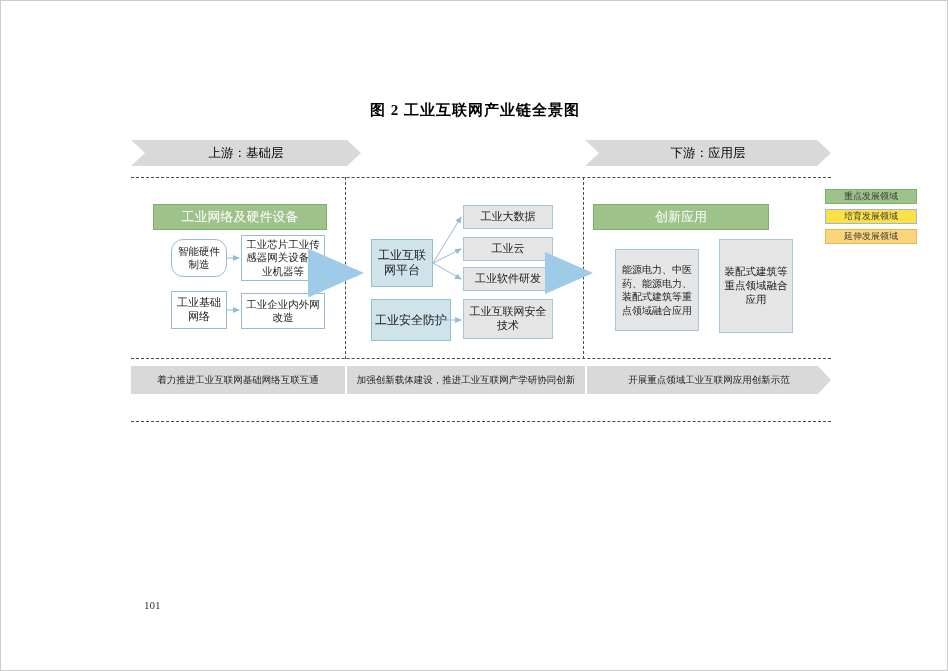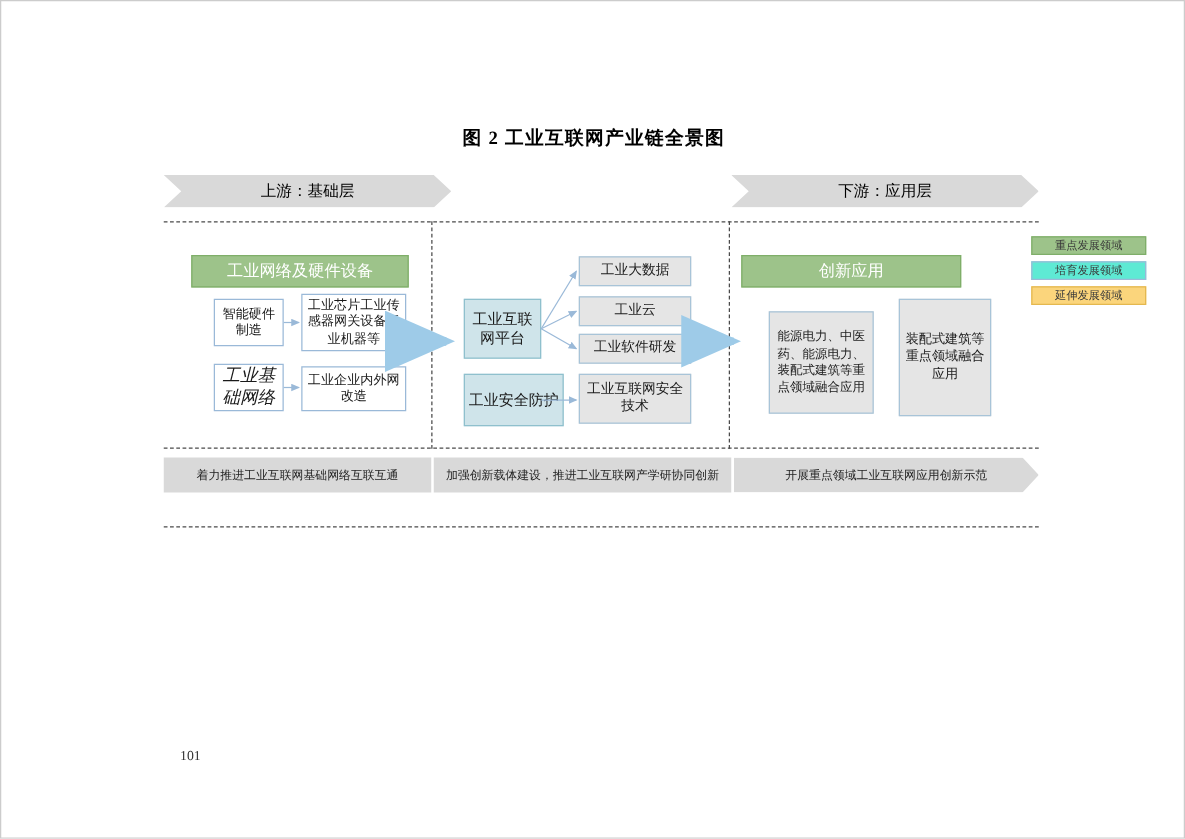--- a/index.html
+++ b/index.html
@@ -117,22 +117,22 @@
     border: 1px solid #8fc0cd;
     color: #1a1a1a;
   }
   .box.white {
     background: #e5e5e5;
     border: 1px solid #a8c4d8;
     color: #1a1a1a;
   }
 
   
-  #ub-1 { left: 170px; top: 238px; width: 56px; height: 38px; font-size: 10.5px; }
-  #ub-2 { left: 170px; top: 290px; width: 56px; height: 38px; font-size: 14px; font-style: italic; }
+  #ub-1 { left: 170px; top: 238px; width: 56px; height: 38px; font-size: 10.5px; border-radius: 12px; }
+  #ub-2 { left: 170px; top: 290px; width: 56px; height: 38px; font-size: 11px; }
   #ub-3 { left: 240px; top: 234px; width: 84px; height: 46px; font-size: 10.5px; }
   #ub-4 { left: 240px; top: 292px; width: 84px; height: 36px; font-size: 10.5px; }
 
   
   #mb-platform { left: 370px; top: 238px; width: 62px; height: 48px; font-size: 12px; }
   #mb-security { left: 370px; top: 298px; width: 80px; height: 42px; font-size: 12px; }
   #mb-bigdata  { left: 462px; top: 204px; width: 90px; height: 24px; font-size: 11px; }
   #mb-cloud    { left: 462px; top: 236px; width: 90px; height: 24px; font-size: 11px; }
   #mb-software { left: 462px; top: 266px; width: 90px; height: 24px; font-size: 11px; }
   #mb-sectech  { left: 462px; top: 298px; width: 90px; height: 40px; font-size: 11px; }
@@ -153,21 +153,21 @@
     margin-bottom: 5px;
     display: flex;
     align-items: center;
     justify-content: center;
     font-family: "Liberation Serif", serif;
     font-size: 9px;
     color: #3a3a3a;
     box-sizing: border-box;
   }
   .lg-green  { background: #9dc38a; border: 1px solid #7fae69; }
-  .lg-blue   { background: #5eead4; border: 1px solid #9ab9d8; }
+  .lg-blue   { background: #fde047; border: 1px solid #9ab9d8; }
   .lg-yellow { background: #fbd57c; border: 1px solid #e4b84f; }
 
   
   .bottombar {
     position: absolute;
     top: 365px;
     left: 130px;
     width: 700px;
     height: 26px;
   }

